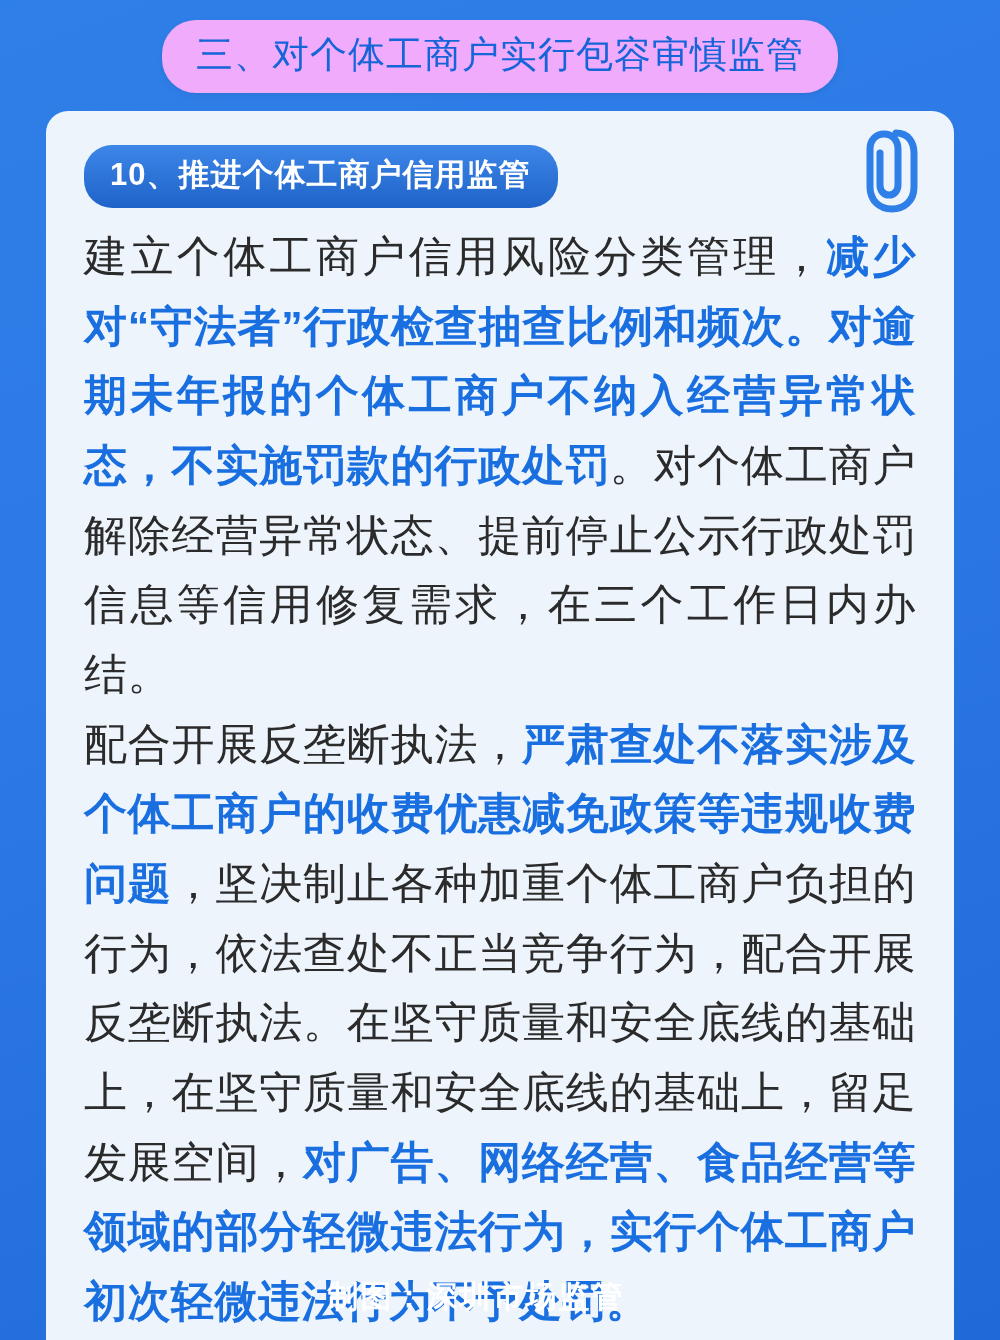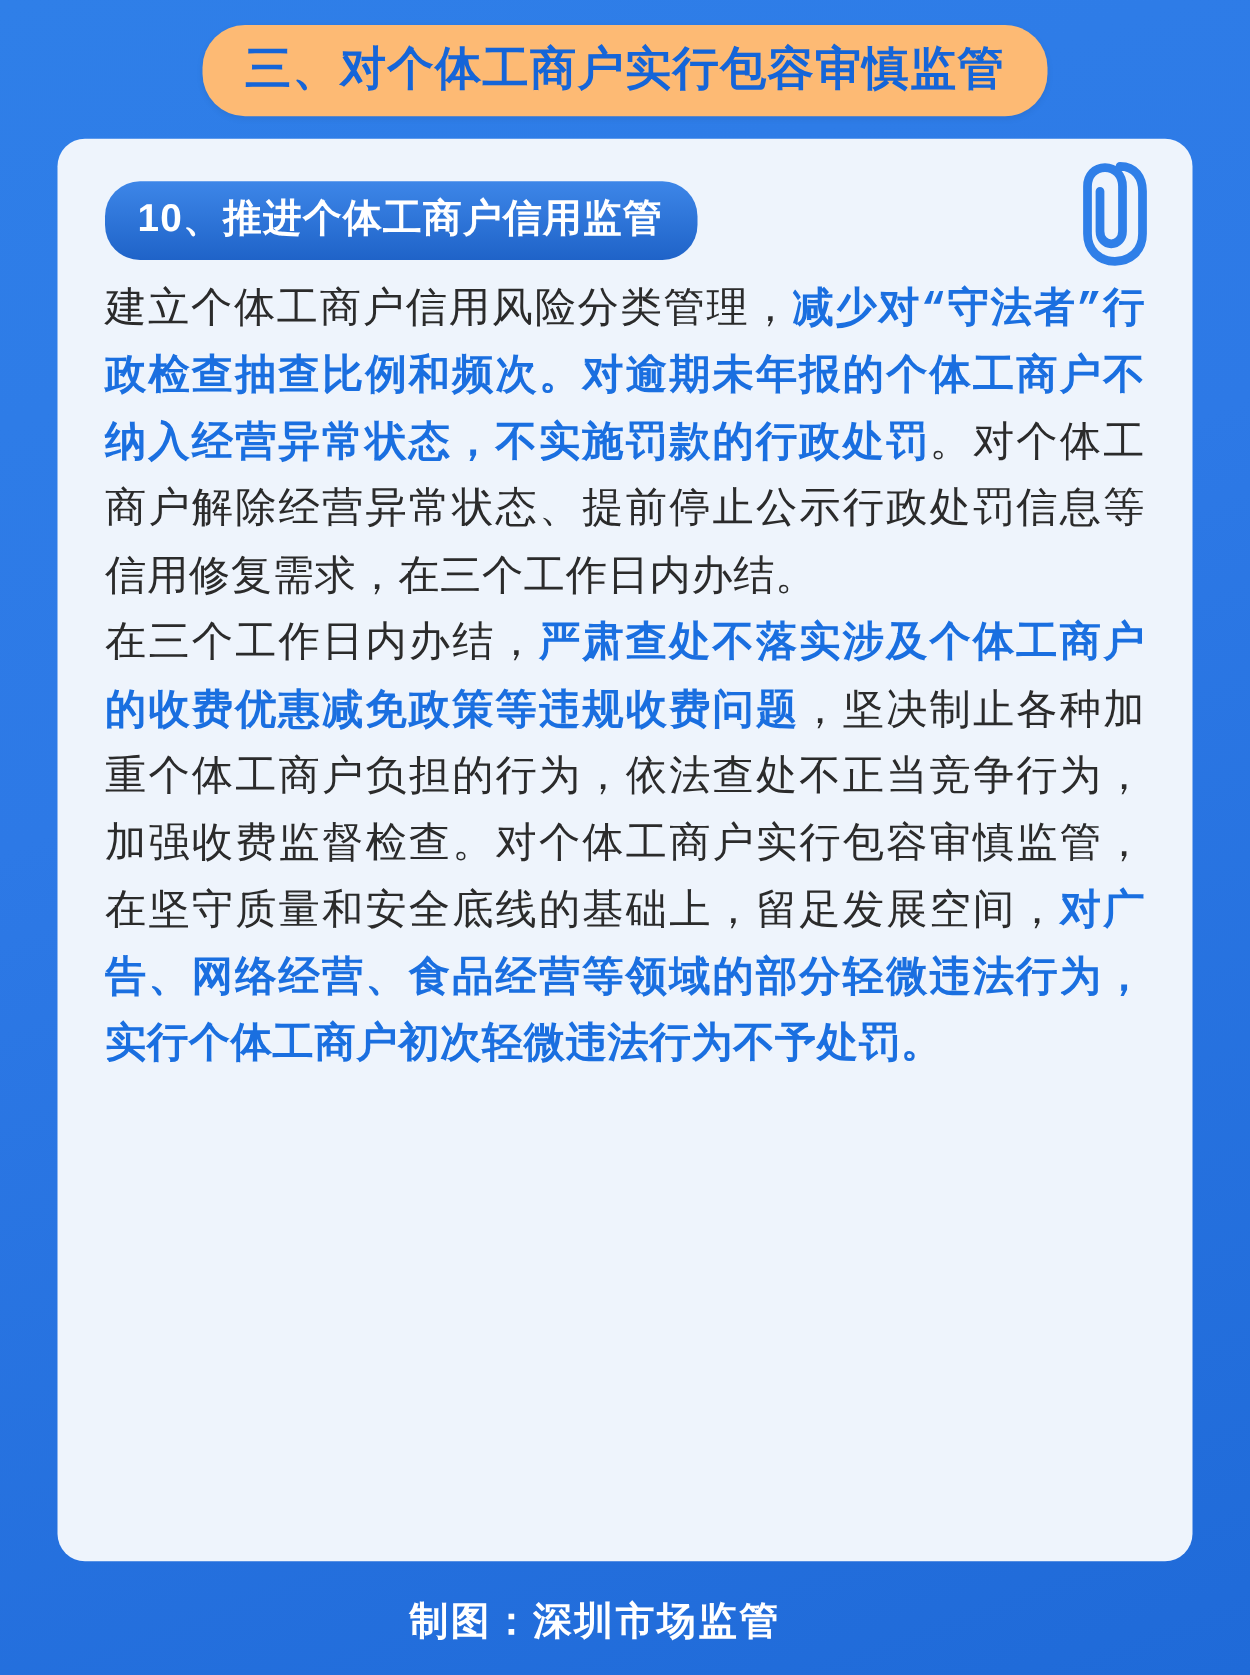--- a/index.html
+++ b/index.html
@@ -25,26 +25,26 @@
   
   .title-bar {
     position: relative;
     width: 100%;
     display: flex;
     justify-content: center;
     margin-top: 6px;
     margin-bottom: 18px;
   }
   .title-pill {
-    background: #fdba74;
+    background: #f0abfc;
     border-radius: 34px;
     padding: 10px 34px 13px 34px;
     color: #1565d8;
     font-size: 37px;
-    font-weight: bold;
+    font-weight: normal;
     letter-spacing: 1px;
     white-space: nowrap;
     box-shadow: 0 2px 6px rgba(0,0,0,0.07);
   }
   
   .card {
     position: relative;
     background: #eef4fc;
     border-radius: 22px;
     width: 908px;
@@ -69,27 +69,26 @@
     border-radius: 28px;
     padding: 9px 28px 12px 26px;
     letter-spacing: 1px;
     margin-bottom: 14px;
     white-space: nowrap;
   }
   .section-pill.second {
     margin-top: 22px;
   }
   .para {
-    font-size: 33px;
+    font-size: 43px;
     line-height: 1.62;
     color: #2b2b2b;
     letter-spacing: 0.5px;
     text-align: justify;
     margin: 0;
-    font-family: Liberation Mono, monospace;
   }
   .hl {
     color: #1a6fe0;
     font-weight: bold;
   }
   .footer {
     position: absolute;
     left: 0;
     bottom: 22px;
     width: 952px;
@@ -116,20 +115,20 @@
         <path d="M46 10 C58 10 64 19 64 30 L64 64 C64 78 54 86 42 86 C29 86 20 77 20 64 L20 26 C20 17 26 11 34 11 C42 11 48 17 48 26 L48 62 C48 68 44 72 39 72 C34 72 30 68 30 62 L30 30" fill="none" stroke="#2f7fe8" stroke-width="7" stroke-linecap="round" stroke-linejoin="round"></path>
       </svg>
     </span>
 
     <div>
       <div class="section-pill">10、推进个体工商户信用监管</div>
       <p class="para"><span>建立个体工商户信用风险分类管理，</span><span class="hl">减少对“守法者”行政检查抽查比例和频次。对逾期未年报的个体工商户不纳入经营异常状态，不实施罚款的行政处罚</span><span>。对个体工商户解除经营异常状态、提前停止公示行政处罚信息等信用修复需求，在三个工作日内办结。</span></p>
     </div>
 
     <div>
-      <p class="para"><span>在三个工作日内办结，</span><span class="hl">严肃查处不落实涉及个体工商户的收费优惠减免政策等违规收费问题</span><span>，坚决制止各种加重个体工商户负担的行为，依法查处不正当竞争行为，加强收费监督检查。对个体工商户实行包容审慎监管，在坚守质量和安全底线的基础上，留足发展空间，</span><span class="hl">对广告、网络经营、食品经营等领域的部分轻微违法行为，实行个体工商户初次轻微违法行为不予处罚。</span></p>
+      <p class="para"><span>配合开展反垄断执法，</span><span class="hl">严肃查处不落实涉及个体工商户的收费优惠减免政策等违规收费问题</span><span>，坚决制止各种加重个体工商户负担的行为，依法查处不正当竞争行为，配合开展反垄断执法。在坚守质量和安全底线的基础上，在坚守质量和安全底线的基础上，留足发展空间，</span><span class="hl">对广告、网络经营、食品经营等领域的部分轻微违法行为，实行个体工商户初次轻微违法行为不予处罚。</span></p>
     </div>
 
   </div>
 
   <div class="footer">制图：深圳市场监管</div>
 
 </div>
 
 </body></html>

